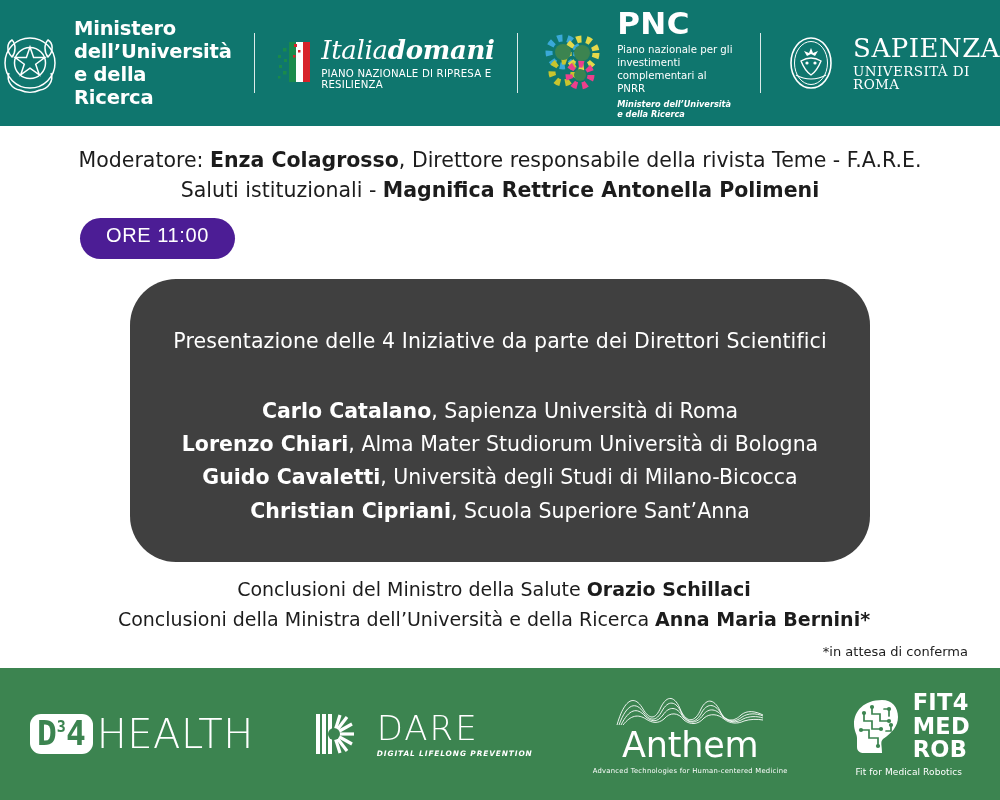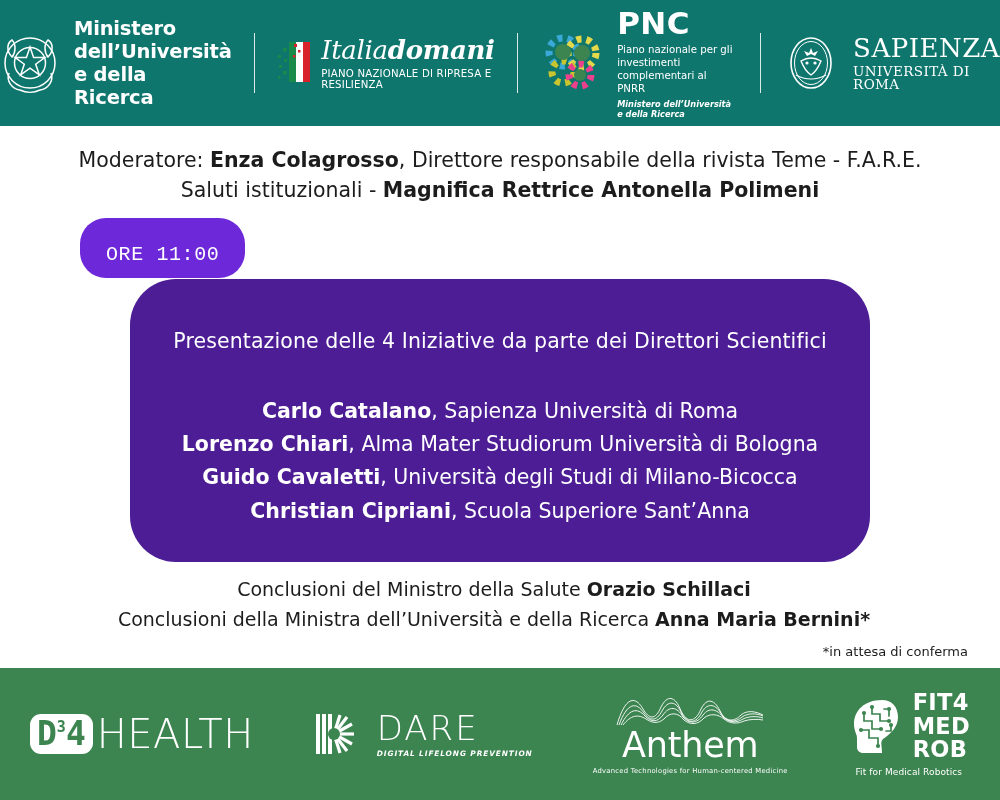--- a/index.html
+++ b/index.html
@@ -60,30 +60,30 @@
   }
   .intro{
     text-align:center; color:#1c1c1c;
     font-size:20.5px; line-height:1.45; padding-top:20px;
     font-family:"DejaVu Sans", sans-serif;
   }
   .intro .b{ font-weight:bold; }
 
   .ore-badge{
     position:absolute; left:80px; top:218px;
-    background:#6d28d9; color:#ffffff;
-    border-radius:26px; padding:25px 26px 12px;
+    background:#4c1d95; color:#ffffff;
+    border-radius:26px; padding:6px 26px 12px;
     font-size:20px; letter-spacing:.6px;
-    font-family:Liberation Mono, monospace;
+    font-family:Liberation Sans, sans-serif;
   }
 
   .main-card{
     position:absolute; left:130px; top:279px;
     width:740px; height:283px;
-    background:#4c1d95; border-radius:46px;
+    background:#404040; border-radius:46px;
     color:#ffffff; text-align:center;
     display:flex; flex-direction:column; align-items:center;
   }
   .card-heading{ font-size:20.5px; margin-top:50px; letter-spacing:.1px; }
   .speakers{ margin-top:42px; }
   .speaker-line{ font-size:20.5px; line-height:1.62; }
   .speaker-line .nm{ font-weight:bold; }
 
   .conclusions{
     position:absolute; left:0; top:574px; width:988px;

